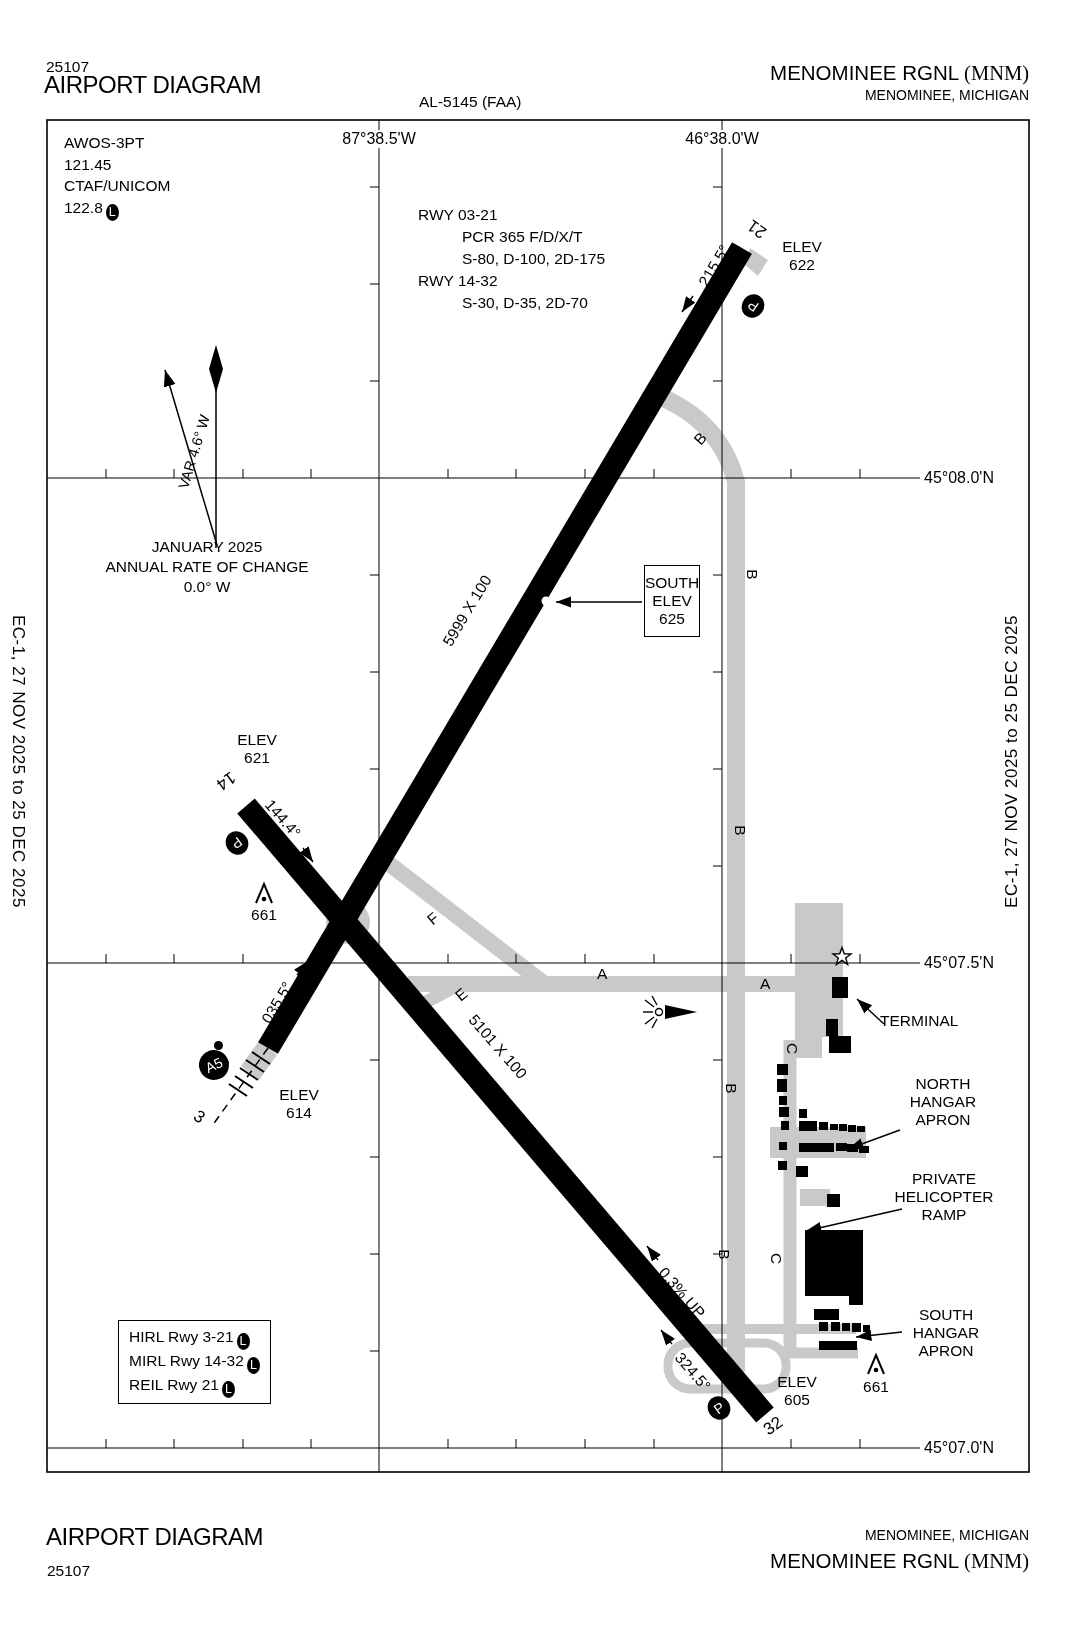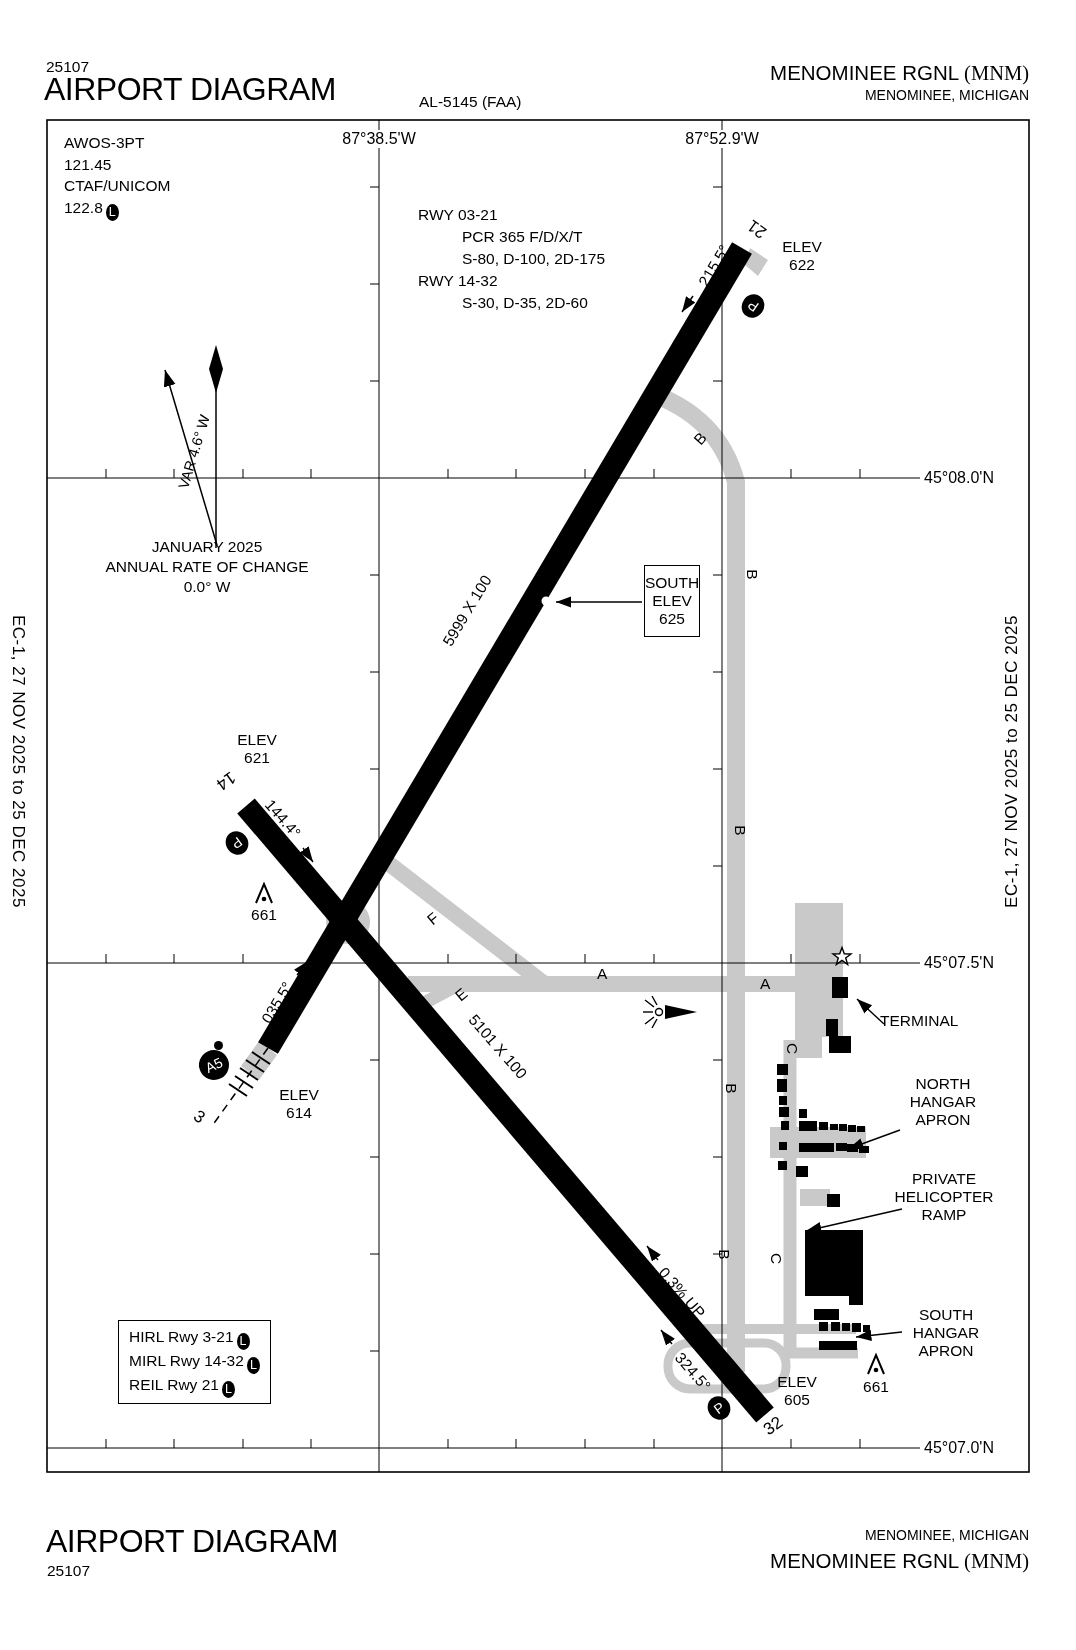--- a/index.html
+++ b/index.html
@@ -12,21 +12,21 @@
   .lbl{position:absolute;white-space:nowrap;line-height:1.1}
   .pre{white-space:pre-line;line-height:18px}
   .c{text-align:center}
   .r{text-align:right}
   .f14{font-size:14.5px}
   .f15{font-size:15.5px}
   .f16{font-size:16px}
   .f17{font-size:17px}
   .f18{font-size:14px}
   .f20{font-size:20.5px}
-  .big{font-size:32px;letter-spacing:-0.5px}
+  .big{font-size:24px;letter-spacing:-0.5px}
   .wbg{background:var(--paper,#fff)}
   .serif{font-family:"Liberation Serif",serif}
   .pcirc{position:absolute;width:22px;height:24px;border-radius:50%;background:var(--ink,#000);
          color:var(--paper,#fff);font-size:14px;line-height:24px;text-align:center}
   .a5circ{position:absolute;width:30px;height:30px;border-radius:50%;background:var(--ink,#000);
          color:var(--paper,#fff);font-size:14px;line-height:30px;text-align:center}
   .dot{position:absolute;width:9px;height:9px;border-radius:50%;background:var(--ink,#000)}
   .lcirc{display:inline-block;width:13px;height:17px;border-radius:50%;background:var(--ink,#000);
          color:var(--paper,#fff);font-size:12.5px;line-height:17px;text-align:center;
          vertical-align:-3px;margin-left:3px}
@@ -183,24 +183,24 @@
   <div class="commline">AWOS-3PT</div>
   <div class="commline">121.45</div>
   <div class="commline">CTAF/UNICOM</div>
   <div class="commline"><span>122.8</span><span class="lcirc">L</span></div>
 </div>
 
 <div class="lbl f15" style="left:418px;top:206px">RWY 03-21</div>
 <div class="lbl f15" style="left:462px;top:228px">PCR 365 F/D/X/T</div>
 <div class="lbl f15" style="left:462px;top:250px">S-80, D-100, 2D-175</div>
 <div class="lbl f15" style="left:418px;top:272px">RWY 14-32</div>
-<div class="lbl f15" style="left:462px;top:294px">S-30, D-35, 2D-60</div>
+<div class="lbl f15" style="left:462px;top:294px">S-30, D-35, 2D-70</div>
 
 <div class="lbl f16 c wbg" style="left:329px;top:130px;width:100px">87°38.5'W</div>
-<div class="lbl f16 c wbg" style="left:672px;top:130px;width:100px">87°52.9'W</div>
+<div class="lbl f16 c wbg" style="left:672px;top:130px;width:100px">46°38.0'W</div>
 <div class="lbl f16 wbg" style="left:924px;top:469px">45°08.0'N</div>
 <div class="lbl f16 wbg" style="left:924px;top:954px">45°07.5'N</div>
 <div class="lbl f16 wbg" style="left:924px;top:1439px">45°07.0'N</div>
 
 <div class="lbl f14 c" style="left:150px;top:444px;width:90px;transform:rotate(-73deg)">VAR 4.6° W</div>
 <div class="lbl f15 c" style="left:116px;top:538px;width:182px">JANUARY 2025</div>
 <div class="lbl f15 c" style="left:103px;top:558px;width:208px">ANNUAL RATE OF CHANGE</div>
 <div class="lbl f15 c" style="left:116px;top:578px;width:182px">0.0° W</div>
 
 <div class="box" id="field-elev-box">

